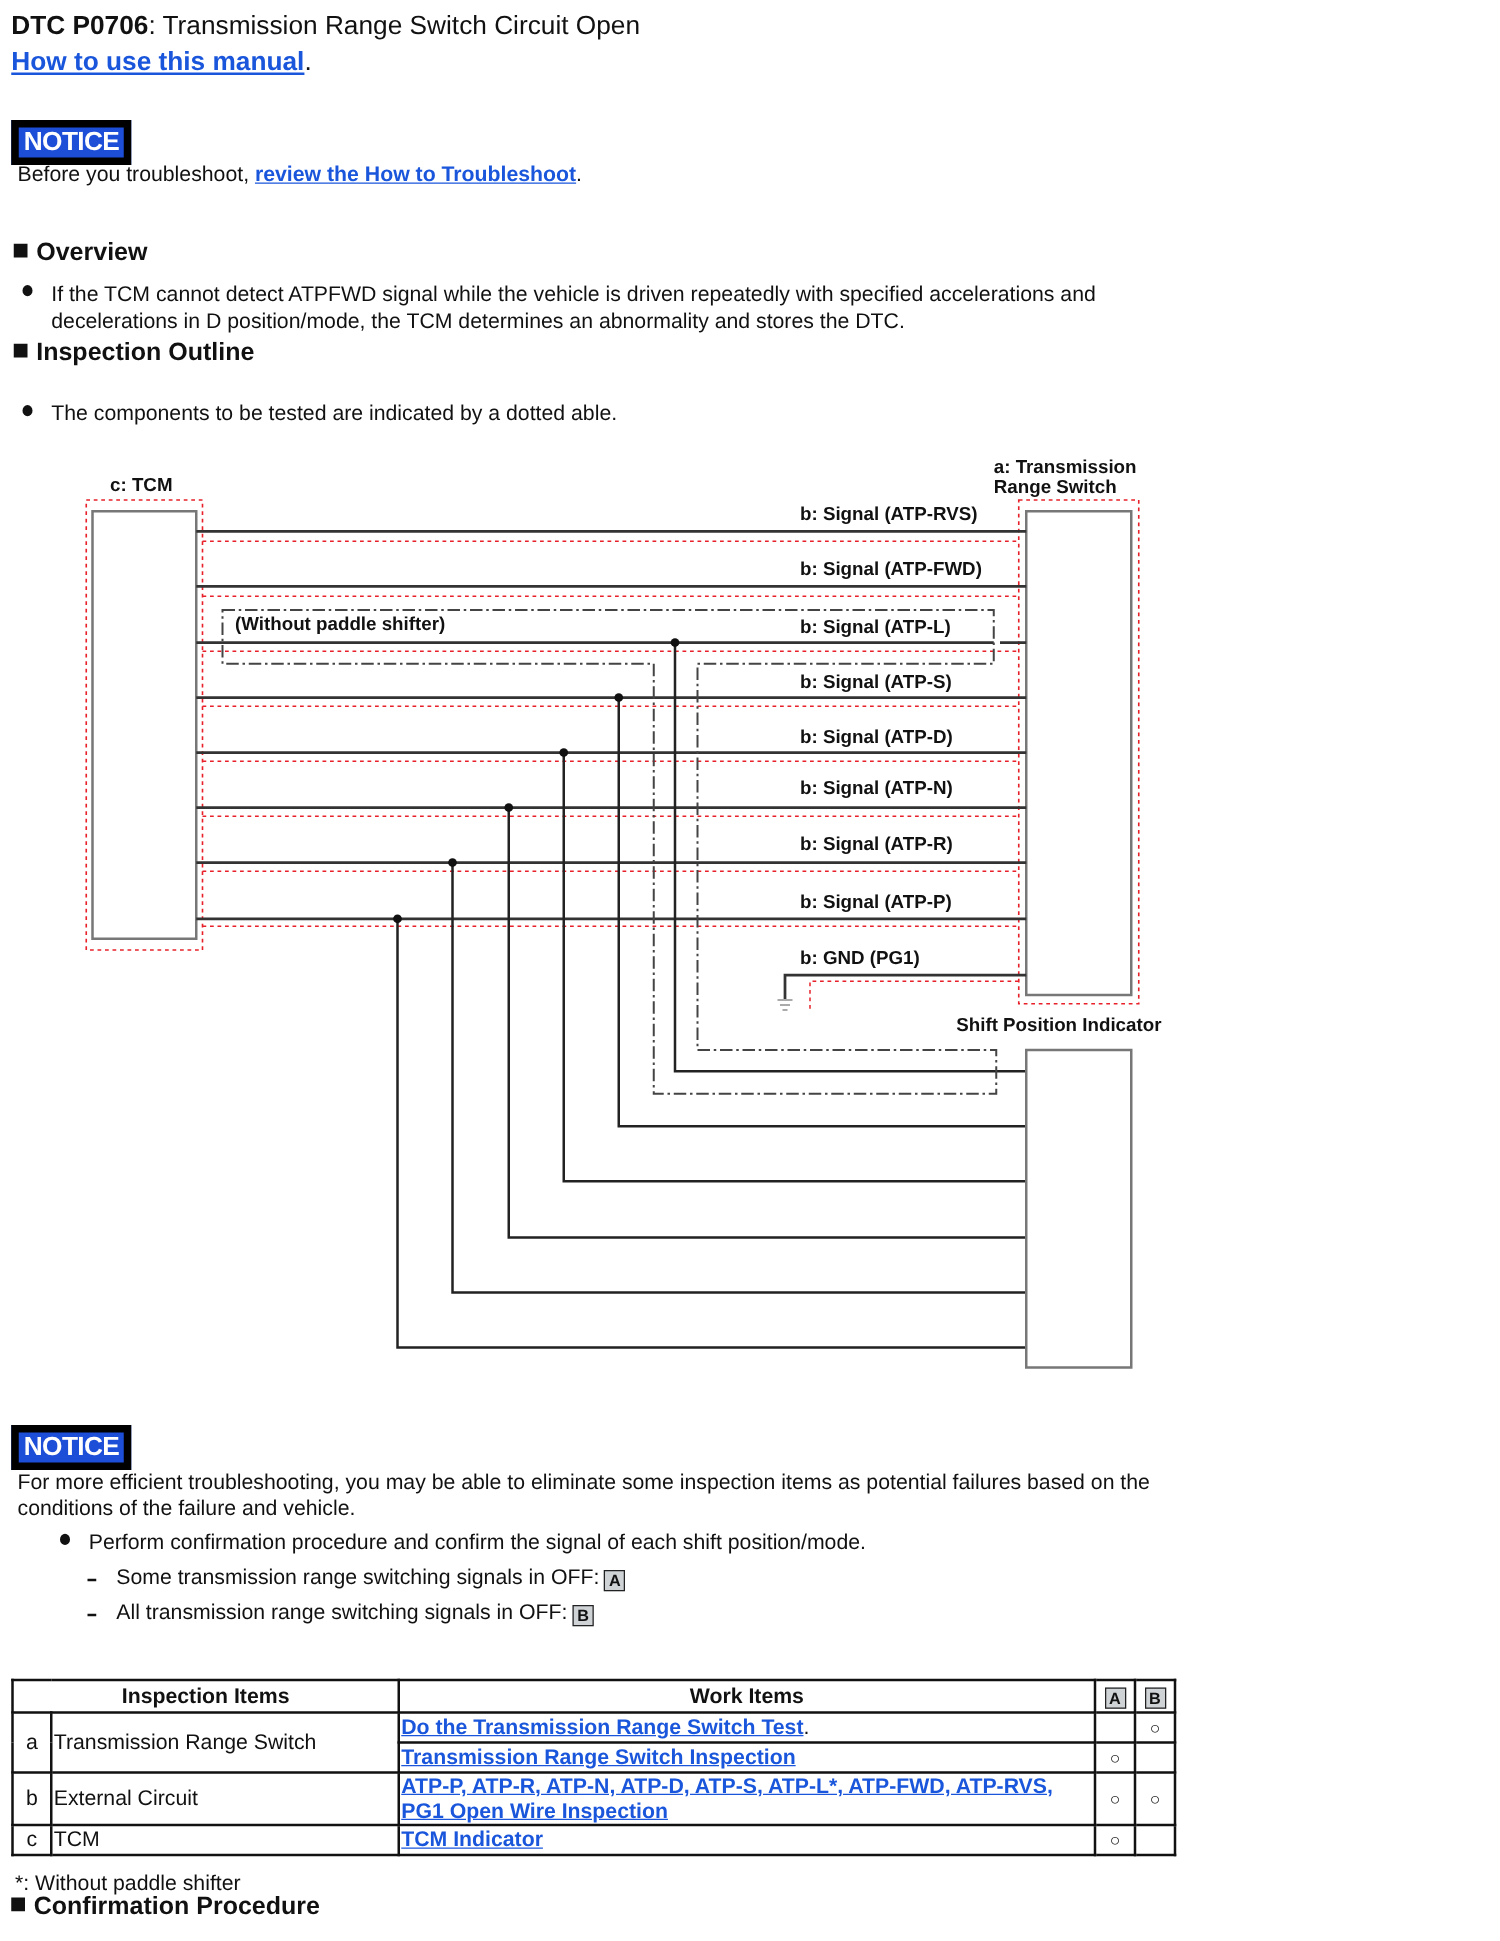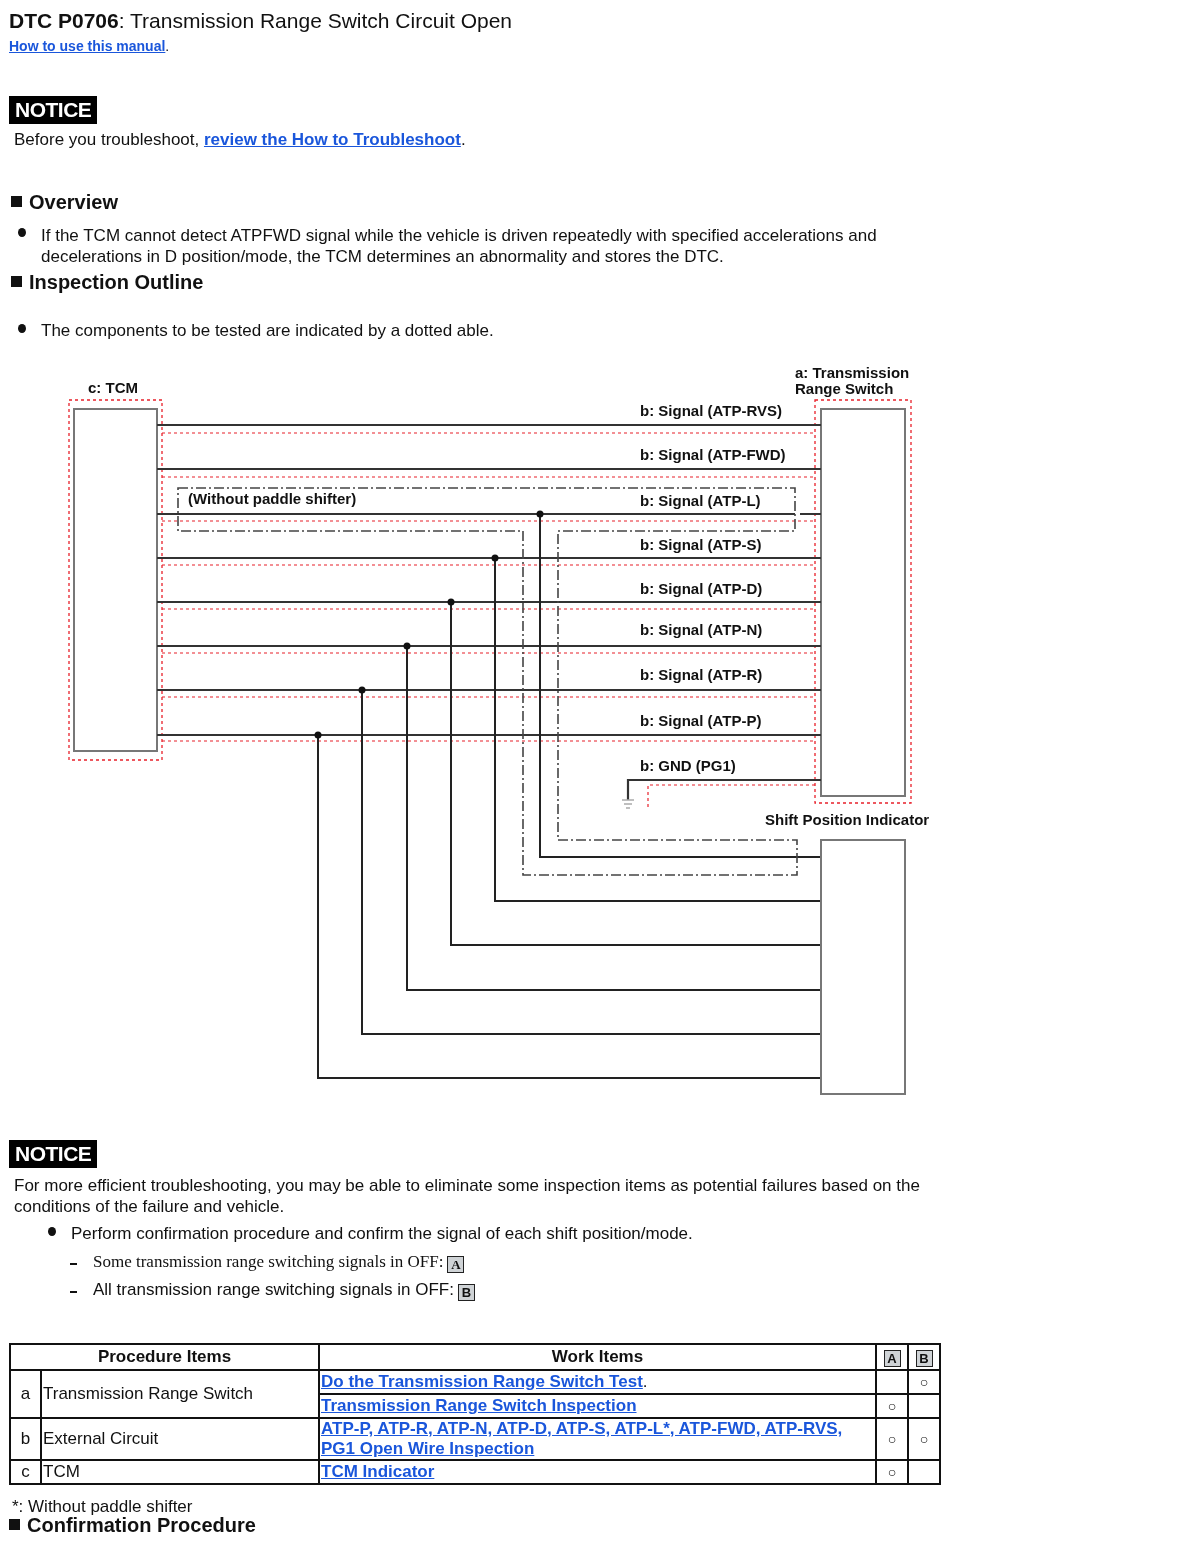--- a/index.html
+++ b/index.html
@@ -4,24 +4,24 @@
 <style>
   html, body { margin: 0; padding: 0; background: #ffffff; }
   body {
     width: 1200px; height: 1553px; position: relative; overflow: hidden;
     font-family: "Liberation Sans", sans-serif; color: #111; font-size: 17px;
   }
   a, .link { color: #1a56db; font-weight: bold; text-decoration: underline; cursor: pointer; }
   .abs { position: absolute; }
   .title { left: 9px; top: 9px; font-size: 21px; white-space: nowrap; }
   .title b { font-weight: bold; }
-  .howto { left: 9px; top: 38px; font-size: 14px; }
+  .howto { left: 9px; top: 38px; font-size: 21px; }
   .notice {
-    display: inline-block; background: #000000; color: #fff; font-weight: bold;
-    font-size: 21px; letter-spacing: -0.5px; padding: 1px 4px; border: 2px solid #000000;
+    display: inline-block; background: #1d4ed8; color: #fff; font-weight: bold;
+    font-size: 21px; letter-spacing: -0.5px; padding: 1px 4px; border: 6px solid #000000;
     line-height: 22px;
   }
   .notice1 { left: 9px; top: 96px; }
   .notice2 { left: 9px; top: 1140px; }
   .p-before { left: 14px; top: 130px; }
   .h2 { font-size: 20px; font-weight: bold; white-space: nowrap; }
   .h2 .sq { display: inline-block; width: 11px; height: 11px; background: #111; margin-right: 7px; vertical-align: 2px; }
   .bullet-dot { position: absolute; width: 8px; height: 9px; background: #111; border-radius: 50%; }
   .txt { line-height: 21px; }
   .dash { position: absolute; width: 7px; height: 2px; background: #111; }
@@ -140,28 +140,28 @@
     <text x="765" y="825">Shift Position Indicator</text>
     <rect x="821" y="840" width="84" height="254" fill="none" stroke="#777" stroke-width="2"></rect>
   </g>
 </svg>
 
 <div class="abs notice notice2">NOTICE</div>
 <div class="abs txt" style="left:14px; top:1175px; width:950px;">For more efficient troubleshooting, you may be able to eliminate some inspection items as potential failures based on the conditions of the failure and vehicle.</div>
 <div class="bullet-dot" style="left:48px; top:1227px;"></div>
 <div class="abs txt" style="left:71px; top:1223px;">Perform confirmation procedure and confirm the signal of each shift position/mode.</div>
 <div class="dash" style="left:70px; top:1263px;"></div>
-<div class="abs txt" style="left:93px; top:1251px;font-family:Liberation Serif, serif;"><span>Some transmission range switching signals in OFF:</span><span class="keybox">A</span></div>
+<div class="abs txt" style="left:93px; top:1251px;"><span>Some transmission range switching signals in OFF:</span><span class="keybox">A</span></div>
 <div class="dash" style="left:70px; top:1291px;"></div>
 <div class="abs txt" style="left:93px; top:1279px;"><span>All transmission range switching signals in OFF:</span><span class="keybox">B</span></div>
 
 <table class="insp">
   <tbody>
       <tr>
-    <th colspan="2">Procedure Items</th>
+    <th colspan="2">Inspection Items</th>
     <th class="c-work">Work Items</th>
     <th class="c-mark"><span class="keybox" style="margin:0">A</span></th>
     <th class="c-mark"><span class="keybox" style="margin:0">B</span></th>
   </tr>
   <tr>
     <td rowspan="2" class="c-code">a</td>
     <td rowspan="2" class="c-item">Transmission Range Switch</td>
     <td class="c-work"><a class="link">Do the Transmission Range Switch Test</a><span>.</span></td>
     <td class="c-mark"></td>
     <td class="c-mark">○</td>

